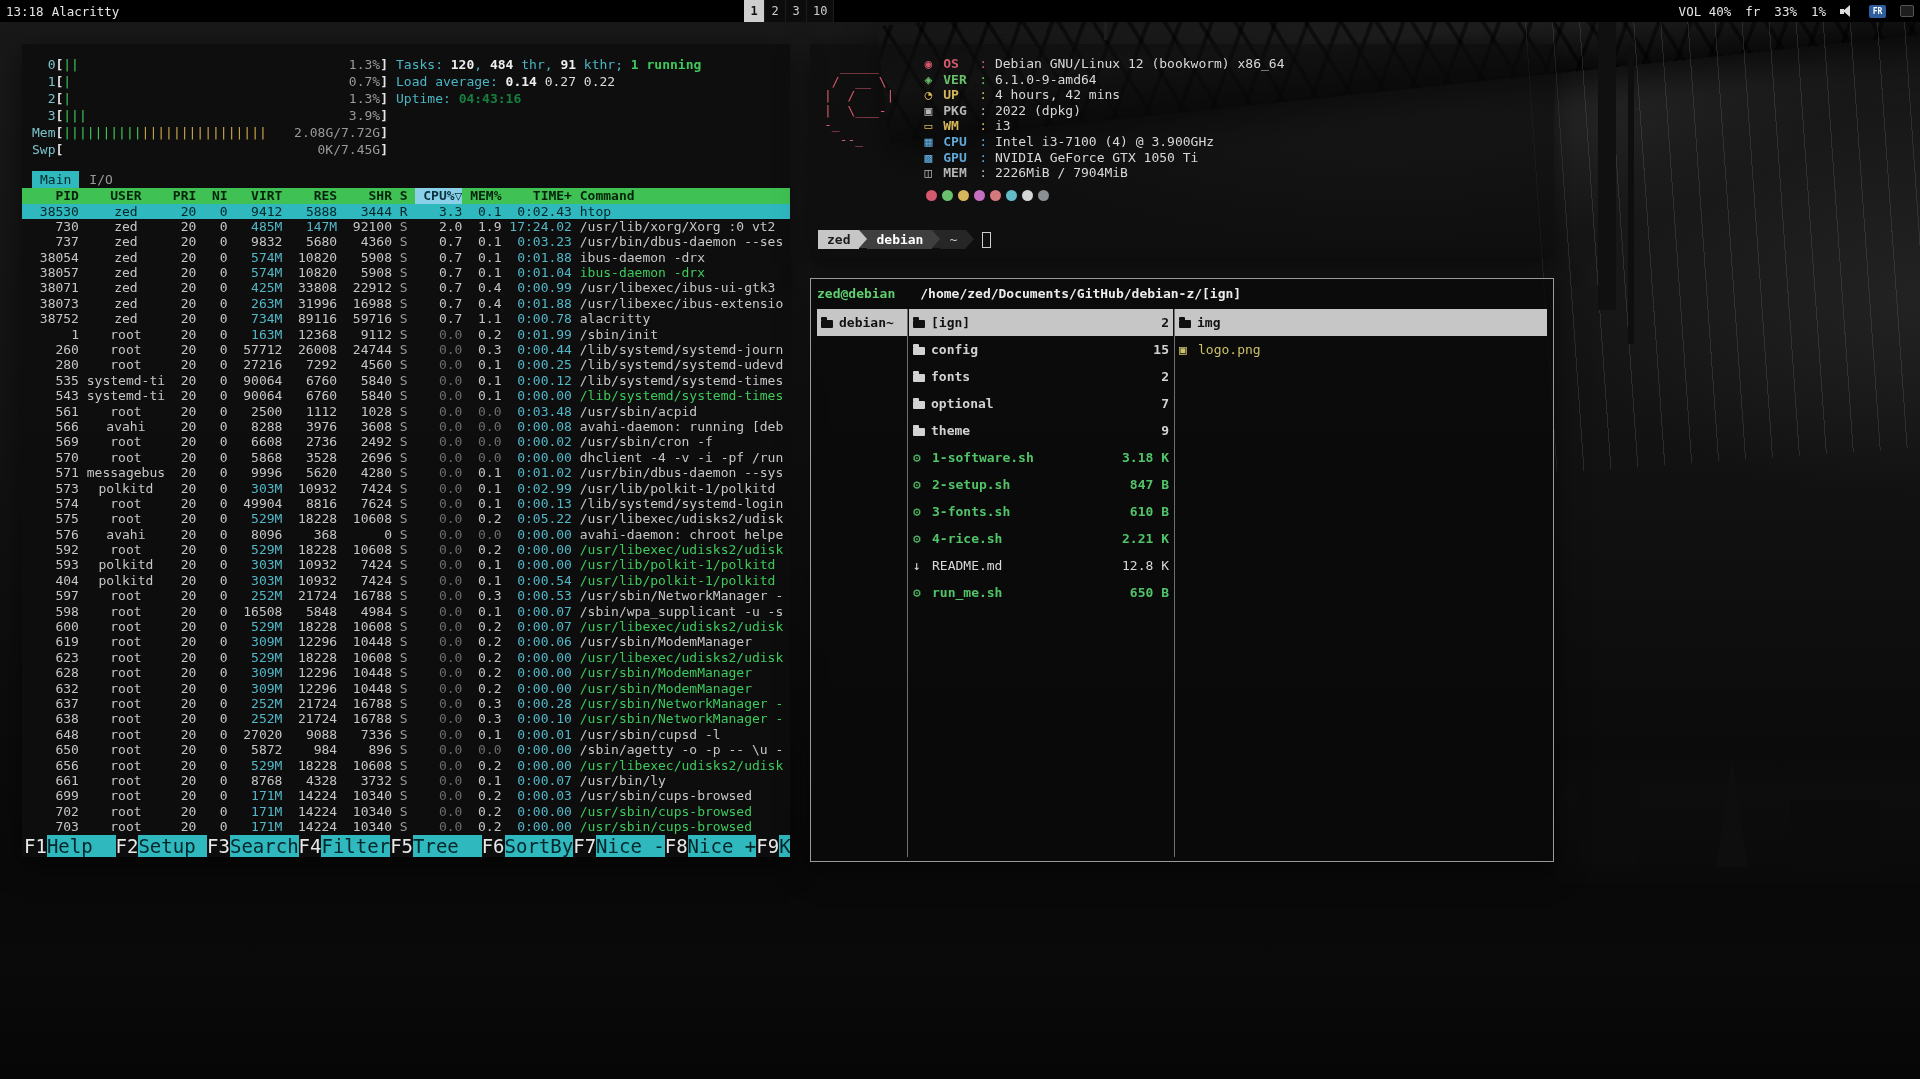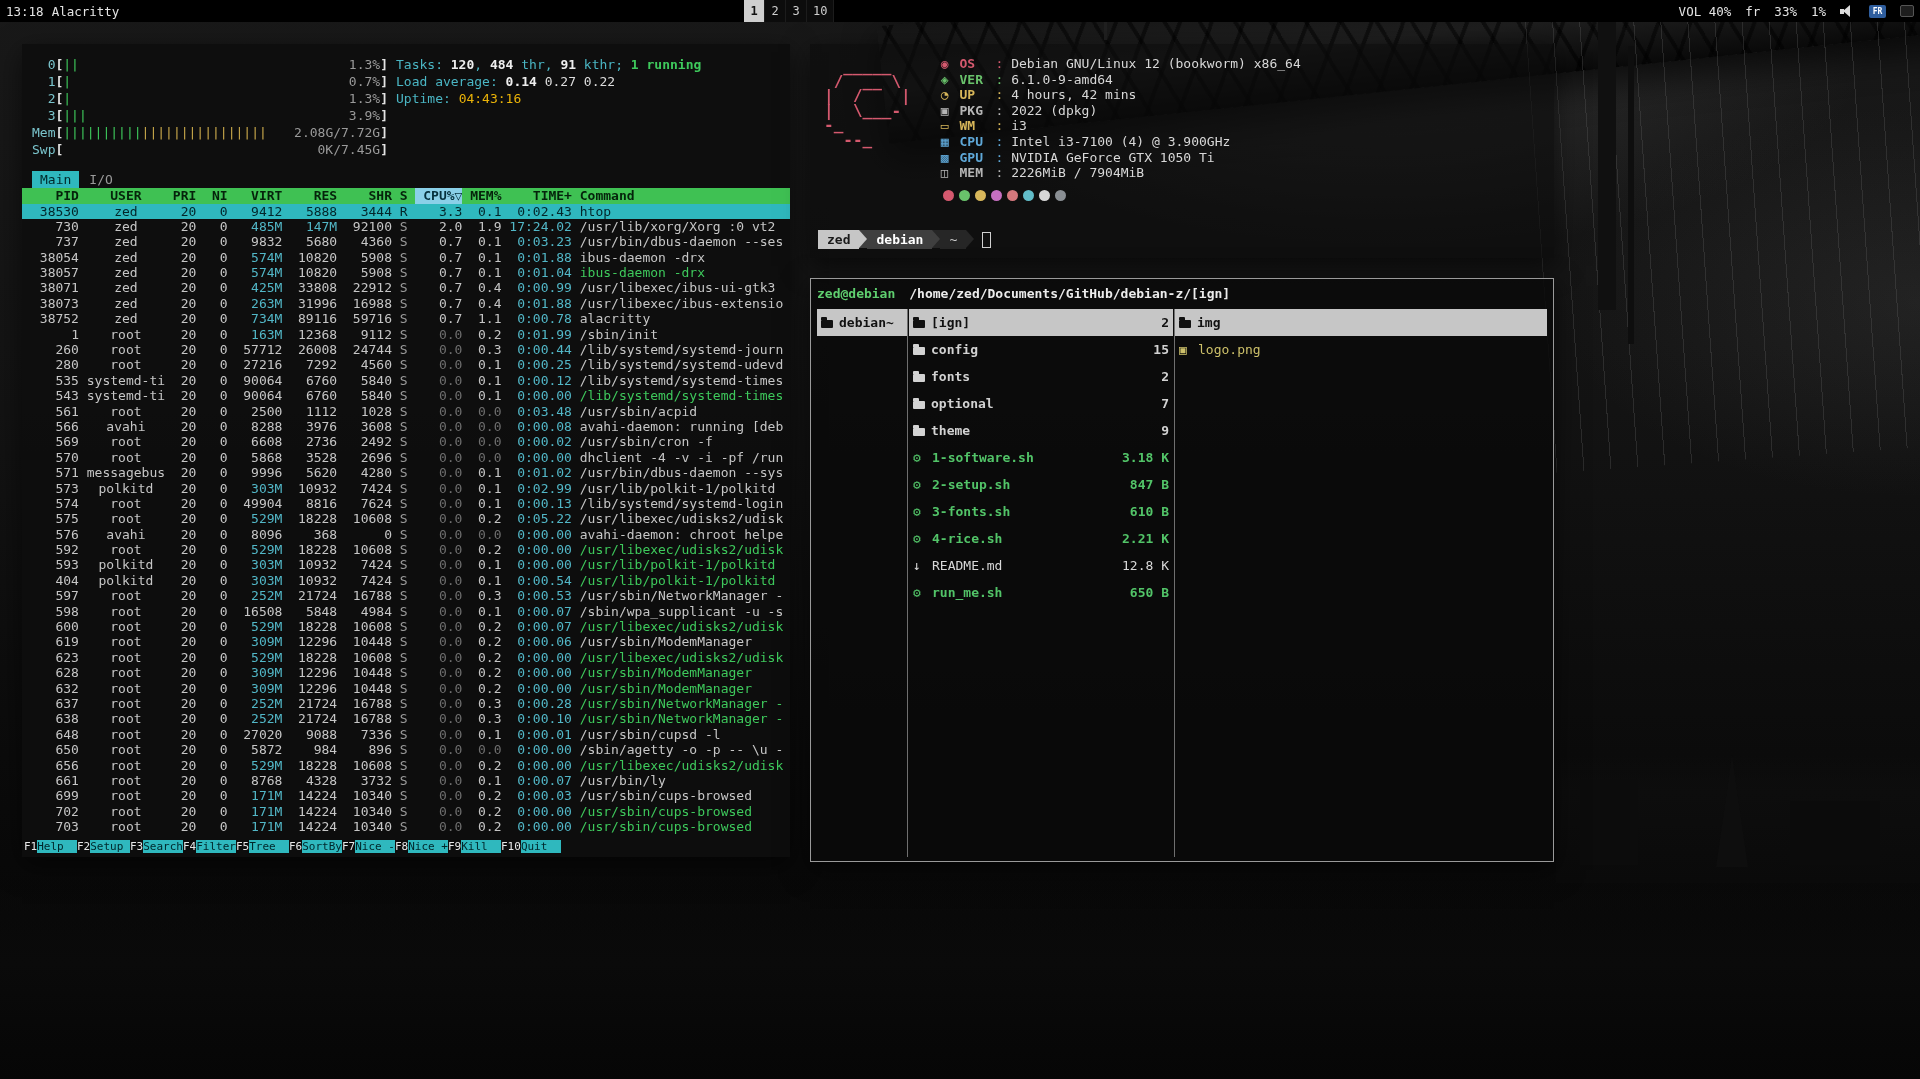--- a/index.html
+++ b/index.html
@@ -65,21 +65,21 @@
   .m-right{margin-left:8px;flex:1}
   .m-row{display:flex;line-height:17px;white-space:pre}
   .m-label{width:3ch;text-align:right;color:#7ac4cc}
   .br{color:#e3e3e3;font-weight:bold}
   .m-fill{flex:1;display:flex;overflow:hidden;white-space:pre}
   .m-bars{color:#3ec95c}
   .m-bars2{color:#c9a94b}
   .m-pct{margin-left:auto;color:#9a9a9a}
   .sum-line{line-height:17px;white-space:pre}
   .cy{color:#4ab6c4}
-  .cyb{color:#eab308;font-weight:normal}
+  .cyb{color:#15803d;font-weight:bold}
   .wb{color:#eeeeee;font-weight:bold}
   .w{color:#dddddd}
   .gb{color:#3ec95c;font-weight:bold}
   .dim{color:#6e6e6e}
 
   .htop-tabs{margin-top:13px;padding-left:10px;line-height:17px}
   .tab{display:inline-block;padding:0 8px;color:#9a9a9a;margin-right:2px;cursor:default}
   .tab.active{background:#2fb8be;color:#00282a}
 
   .phead{display:flex;background:#3fc153;color:#05230b;line-height:15.5px;padding-left:10px;padding-right:6px}
@@ -101,28 +101,28 @@
   .col-time{width:9ch;text-align:right}
   .col-cmd{flex:1;text-align:left;padding-left:1ch}
   .cell.cy{color:#52b7c7}
   .cell.dim{color:#6e6e6e}
   .tcell{color:#52b7c7}
   .scell{color:#9a9a9a}
   .scell.run{color:#3ec95c}
   .prow.thread .col-cmd{color:#3ec95c}
   .prow.selected{background:#2fb8be}
   .prow.selected .cell{color:#03262a !important}
-  .fbar{position:absolute;left:0;right:0;bottom:2px;display:flex;white-space:pre;line-height:17px;padding-left:2px;font-size:11px}
+  .fbar{position:absolute;left:0;right:0;bottom:2px;display:flex;white-space:pre;line-height:17px;padding-left:2px;font-size:19px}
   .fk{white-space:pre;cursor:default}
   .fk-key{color:#e8e8e8}
   .fk-label{background:#2fb8be;color:#00262a}
 
   
   .fetch-content{display:flex;padding:12px 10px 0 10px}
-  .f-art{margin:4px 30px 0 4px;color:#d4596e;white-space:pre;font-size:16px;line-height:14.5px;font-weight:bold}
+  .f-art{margin:4px 30px 0 4px;color:#d4596e;white-space:pre;font-size:13px;line-height:14.5px;font-weight:normal}
   pre{margin:0;font-family:inherit}
   .fline{line-height:15.6px;white-space:pre}
   .fic{display:inline-block;width:2.4ch}
   .flabel{display:inline-block;width:3.6ch;font-weight:bold}
   .fval{color:#d8d8d8}
   .f-red{color:#d4596e}
   .f-green{color:#69c26b}
   .f-yellow{color:#d8b75a}
   .f-blue{color:#5fa8d8}
   .f-gray{color:#b6b6b6}
@@ -136,21 +136,21 @@
   .parrow{width:0;height:0;border-top:9.5px solid transparent;border-bottom:9.5px solid transparent;border-left:8px solid}
   .a1{background:#3f3f3f;border-left-color:#c6c6c6}
   .a2{background:#262626;border-left-color:#3f3f3f}
   .a3{background:transparent;border-left-color:#262626}
   .hollow-cursor{width:9px;height:16px;border:1px solid #d0d0d0;margin-left:8px;align-self:center}
 
   
   .ranger-inner{position:absolute;inset:0;padding:6px 6px 4px 6px;display:flex;flex-direction:column}
   .r-title{line-height:17px;white-space:pre;margin-bottom:7px}
   .r-user{color:#5fcf6f;font-weight:bold}
-  .r-path{color:#ececec;font-weight:bold;margin-left:14px}
+  .r-path{color:#ececec;font-weight:bold;margin-left:25px}
   .r-sel{color:#ececec;font-weight:bold}
   .r-cols{flex:1;display:flex;overflow:hidden}
   .r-col{overflow:hidden}
   .r-col1{width:90px}
   .r-col2{width:268px;border-left:1px solid #6f6f6f;border-right:1px solid #6f6f6f;padding:0 1px}
   .r-col3{flex:1}
   .r-row{display:flex;align-items:center;line-height:15.6px;height:27px;padding:0 4px;white-space:pre;cursor:default}
   .r-name{flex:1;overflow:hidden}
   .r-size{margin-left:8px;min-width:48px;text-align:right}
   .dir{color:#d2d2d2;font-weight:bold}

